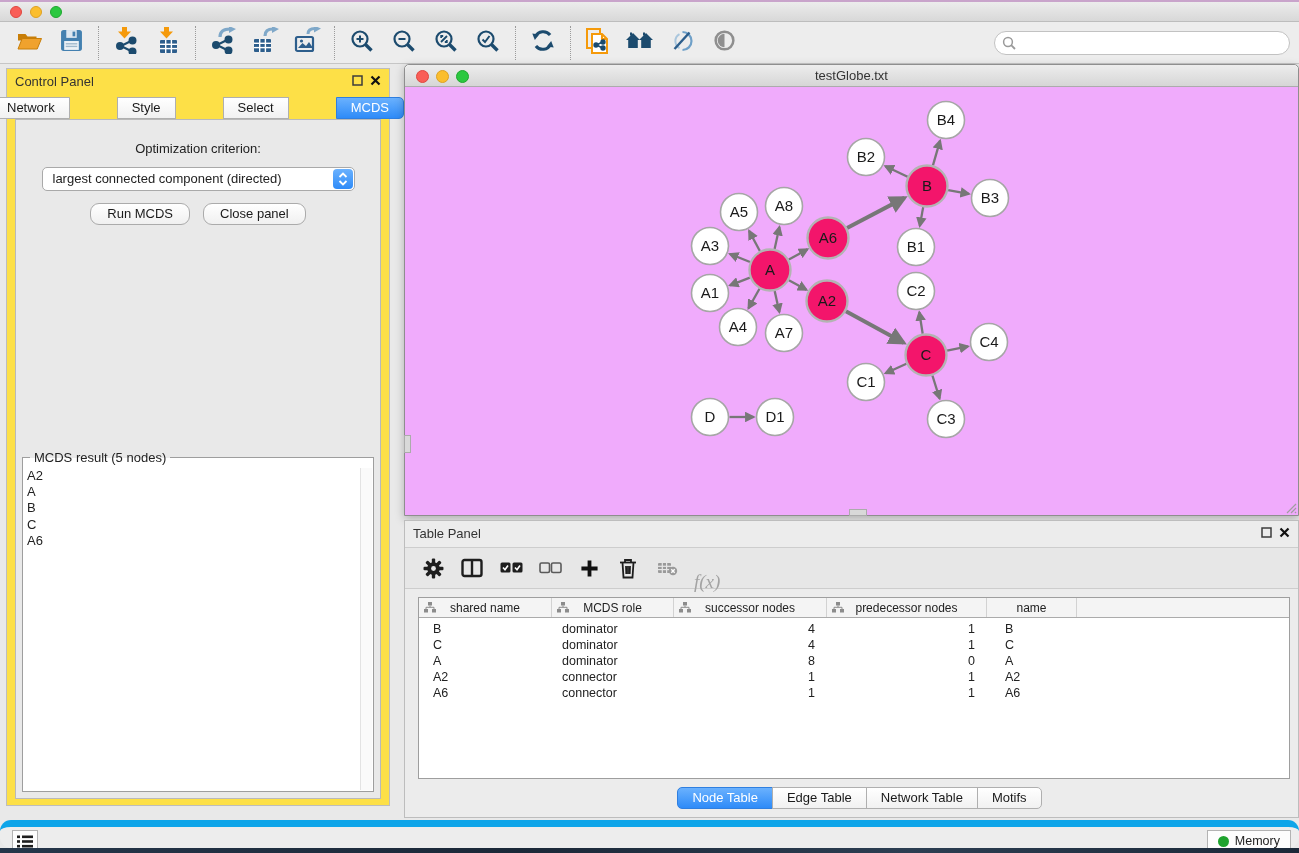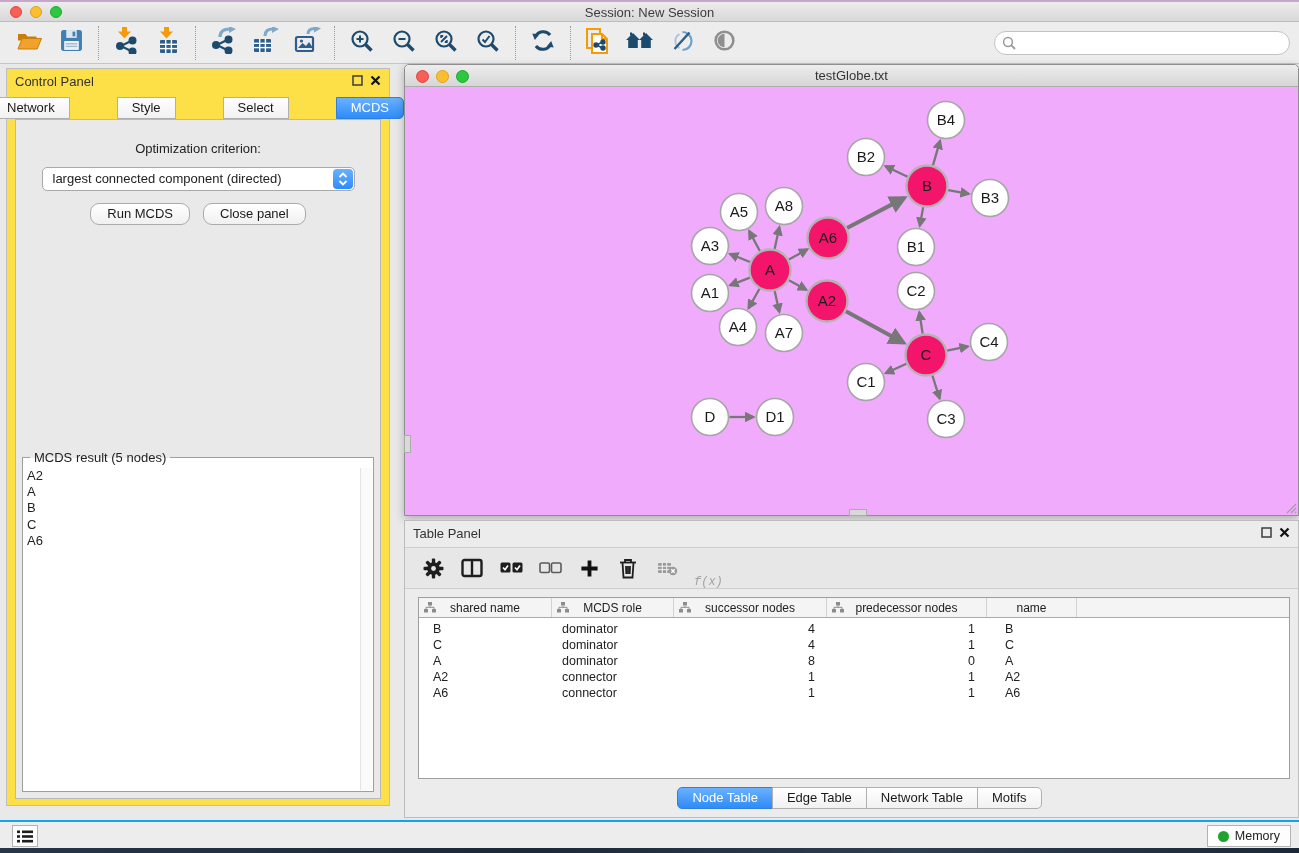--- a/index.html
+++ b/index.html
@@ -75,59 +75,58 @@
   .nub-bottom { position:absolute; left:444px; bottom:-1px; width:18px; height:7px;
     background:#D9D9D9; border:1px solid #ABABAB; }
 
   
   .table-panel { position:absolute; left:404px; top:520px; width:895px; height:298px;
     background:#ECECEC; border:1px solid #BDBDBD; }
   .tp-toolbar { position:absolute; left:0; right:0; top:26px; height:42px; background:#E7E7E7;
     border-top:1px solid #CDCDCD; border-bottom:1px solid #CDCDCD;
     display:flex; align-items:center; gap:15px; padding-left:16px; }
   .tp-icon { display:flex; align-items:center; justify-content:center; width:24px; height:24px; }
-  .fx { font-family:Liberation Mono, monospace; font-style:italic; font-size:12px; color:#A3A3A3;margin-top:28px; }
+  .fx { font-family:Liberation Serif, serif; font-style:italic; font-size:19px; color:#A3A3A3;margin-top:28px; }
   .data-table { position:absolute; left:13px; right:8px; top:76px; bottom:38px;
     background:#fff; border:1px solid #9E9E9E; overflow:hidden; }
   .thead, .tr { display:grid; grid-template-columns:133px 122px 153px 160px 90px 1fr; }
   .thead { height:20px; background:#F4F4F4; border-bottom:1px solid #ABABAB; }
   .th { position:relative; display:flex; align-items:center; justify-content:center;
     font-size:12px; color:#222; border-right:1px solid #D2D2D2; }
   .th.noborder { border-right:none; }
   .th svg { position:absolute; left:5px; }
   .tr { height:16px; line-height:16px; font-size:12.5px; }
   .td { white-space:nowrap; overflow:hidden; }
   .td.c0 { padding-left:14px; } .td.c1 { padding-left:10px; }
   .td.c2, .td.c3 { text-align:right; padding-right:12px; }
   .td.c4 { padding-left:18px; }
   .tbody { padding-top:3px; }
   .tp-tabs { position:absolute; left:16px; right:0; bottom:8px; display:flex; justify-content:center;text-align:center; }
 
   
   .statusbar { position:absolute; left:0; right:0; top:820px; height:28px; background:#EDEDED;
-    border-top:2px solid #0ea5e9; }
+    border-top:7px solid #0ea5e9;border-radius:11px; }
   .list-btn { position:absolute; left:12px; top:3px; width:26px; height:22px; background:#FDFDFD;
     border:1px solid #B3B3B3; display:flex; align-items:center; justify-content:center; }
   .memory-btn { position:absolute; right:8px; top:3px; height:22px; padding:0 10px;
     background:#FDFDFD; border:1px solid #B3B3B3; display:flex; align-items:center; gap:6px; font-size:12.5px; }
   .mem-dot { width:11px; height:11px; border-radius:50%; background:#1FA32E; }
   .desktop-strip { position:absolute; left:0; right:0; top:848px; height:5px;
     background:linear-gradient(90deg,#25364A,#1B2838 40%,#2C3E52 70%,#1B2838); }
 </style>
 </head>
 <body>
 
 <div class="purple-strip"></div>
 <div class="titlebar">
   <div class="lights">
     <div class="light red"></div>
     <div class="light yellow"></div>
     <div class="light green"></div>
   </div>
-  <div class="win-title">Session: New Session</div>
 </div>
 
 <div class="toolbar">
   <div class="tb-btn">
     <span>
       <svg width="27" height="22" viewBox="0 0 27 22">
           <path d="M2 4 h7.5 l2 2.5 h9 v4 H2 z" fill="#C87E08"></path>
           <path d="M2 19 L6.2 8.5 H25.5 L21.2 19 z" fill="#F0A22D" stroke="#C87E08" stroke-width="1"></path>
         </svg>
     </span>

